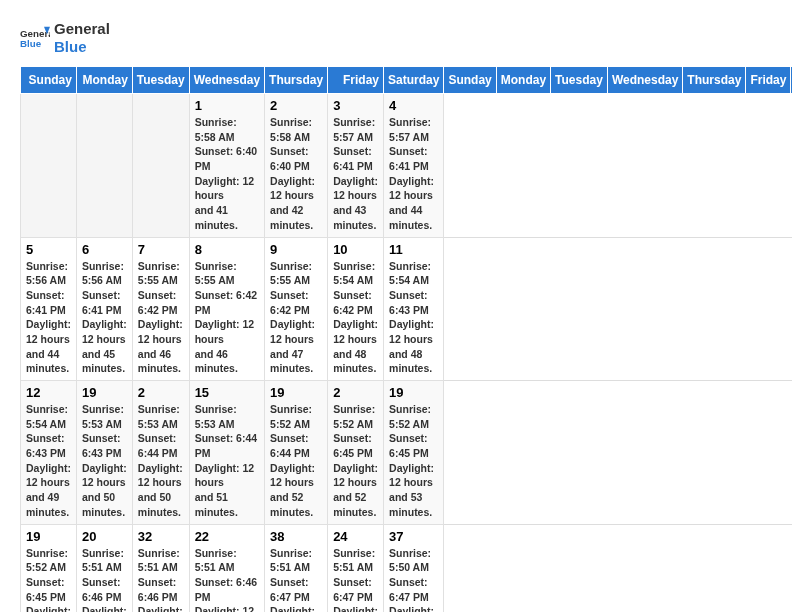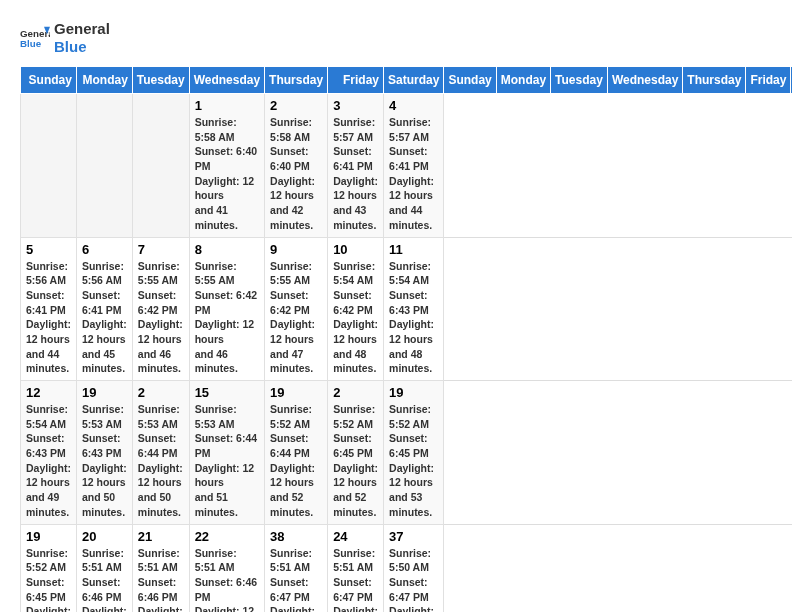--- a/index.html
+++ b/index.html
@@ -212,21 +212,21 @@
       <tr>
         <td>
           <span class="day-number">19</span>
           <div class="day-info">Sunrise: 5:52 AM<br>Sunset: 6:45 PM<br>Daylight: 12 hours<br>and 53 minutes.</div>
         </td>
         <td>
           <span class="day-number">20</span>
           <div class="day-info">Sunrise: 5:51 AM<br>Sunset: 6:46 PM<br>Daylight: 12 hours<br>and 54 minutes.</div>
         </td>
         <td>
-          <span class="day-number">21</span>
+          <span class="day-number">32</span>
           <div class="day-info">Sunrise: 5:51 AM<br>Sunset: 6:46 PM<br>Daylight: 12 hours<br>and 54 minutes.</div>
         </td>
         <td>
           <span class="day-number">22</span>
           <div class="day-info">Sunrise: 5:51 AM<br>Sunset: 6:46 PM<br>Daylight: 12 hours<br>and 55 minutes.</div>
         </td>
         <td>
           <span class="day-number">38</span>
           <div class="day-info">Sunrise: 5:51 AM<br>Sunset: 6:47 PM<br>Daylight: 12 hours<br>and 55 minutes.</div>
         </td>

